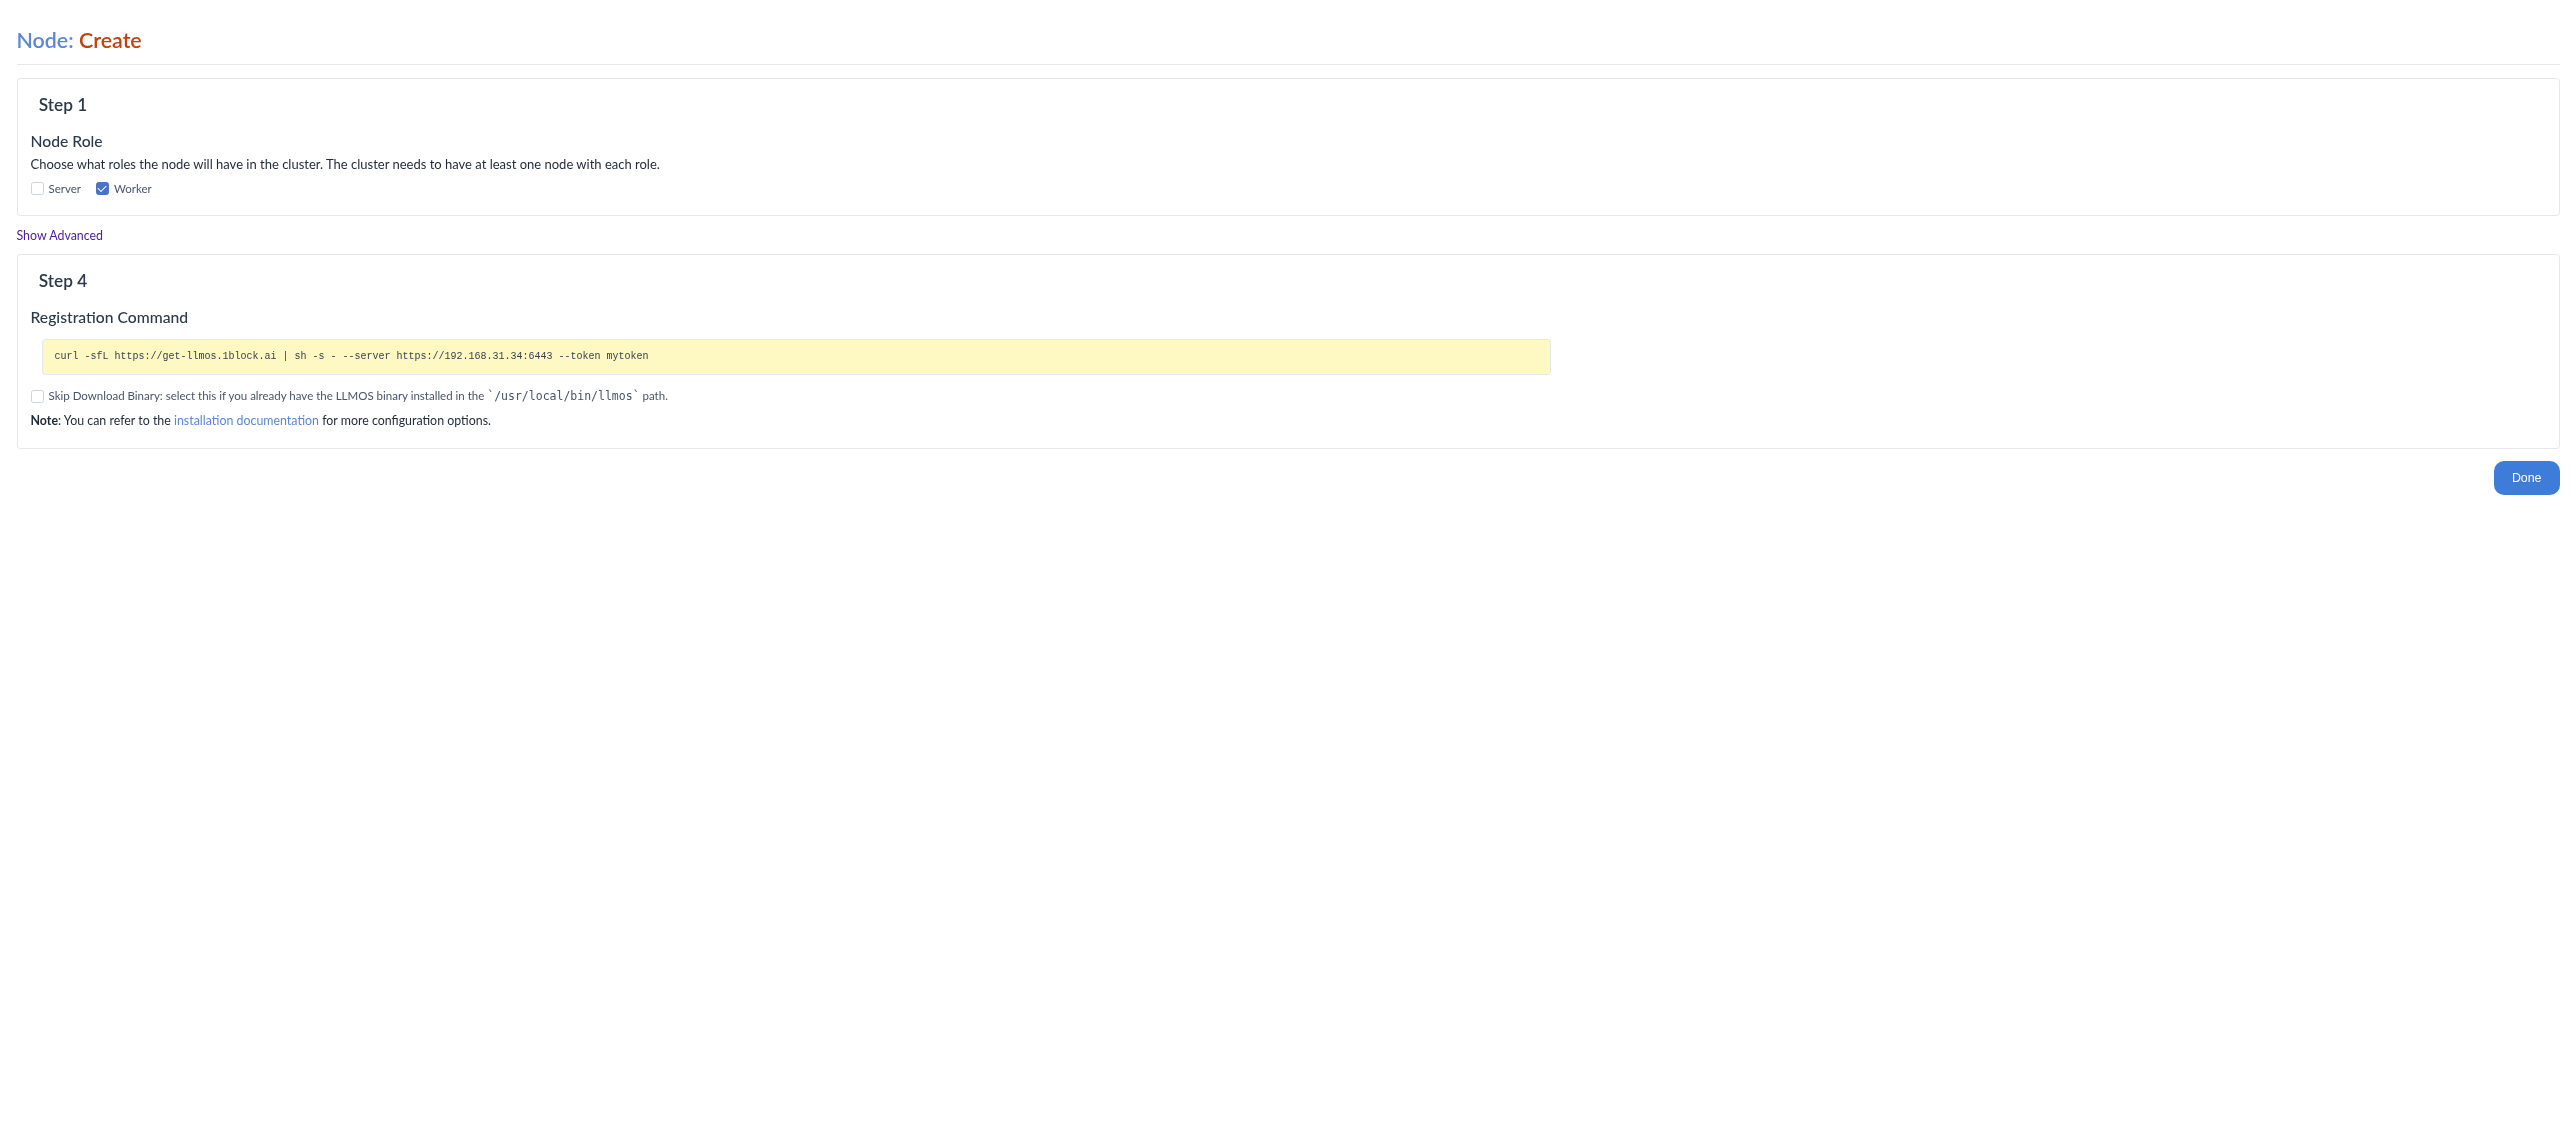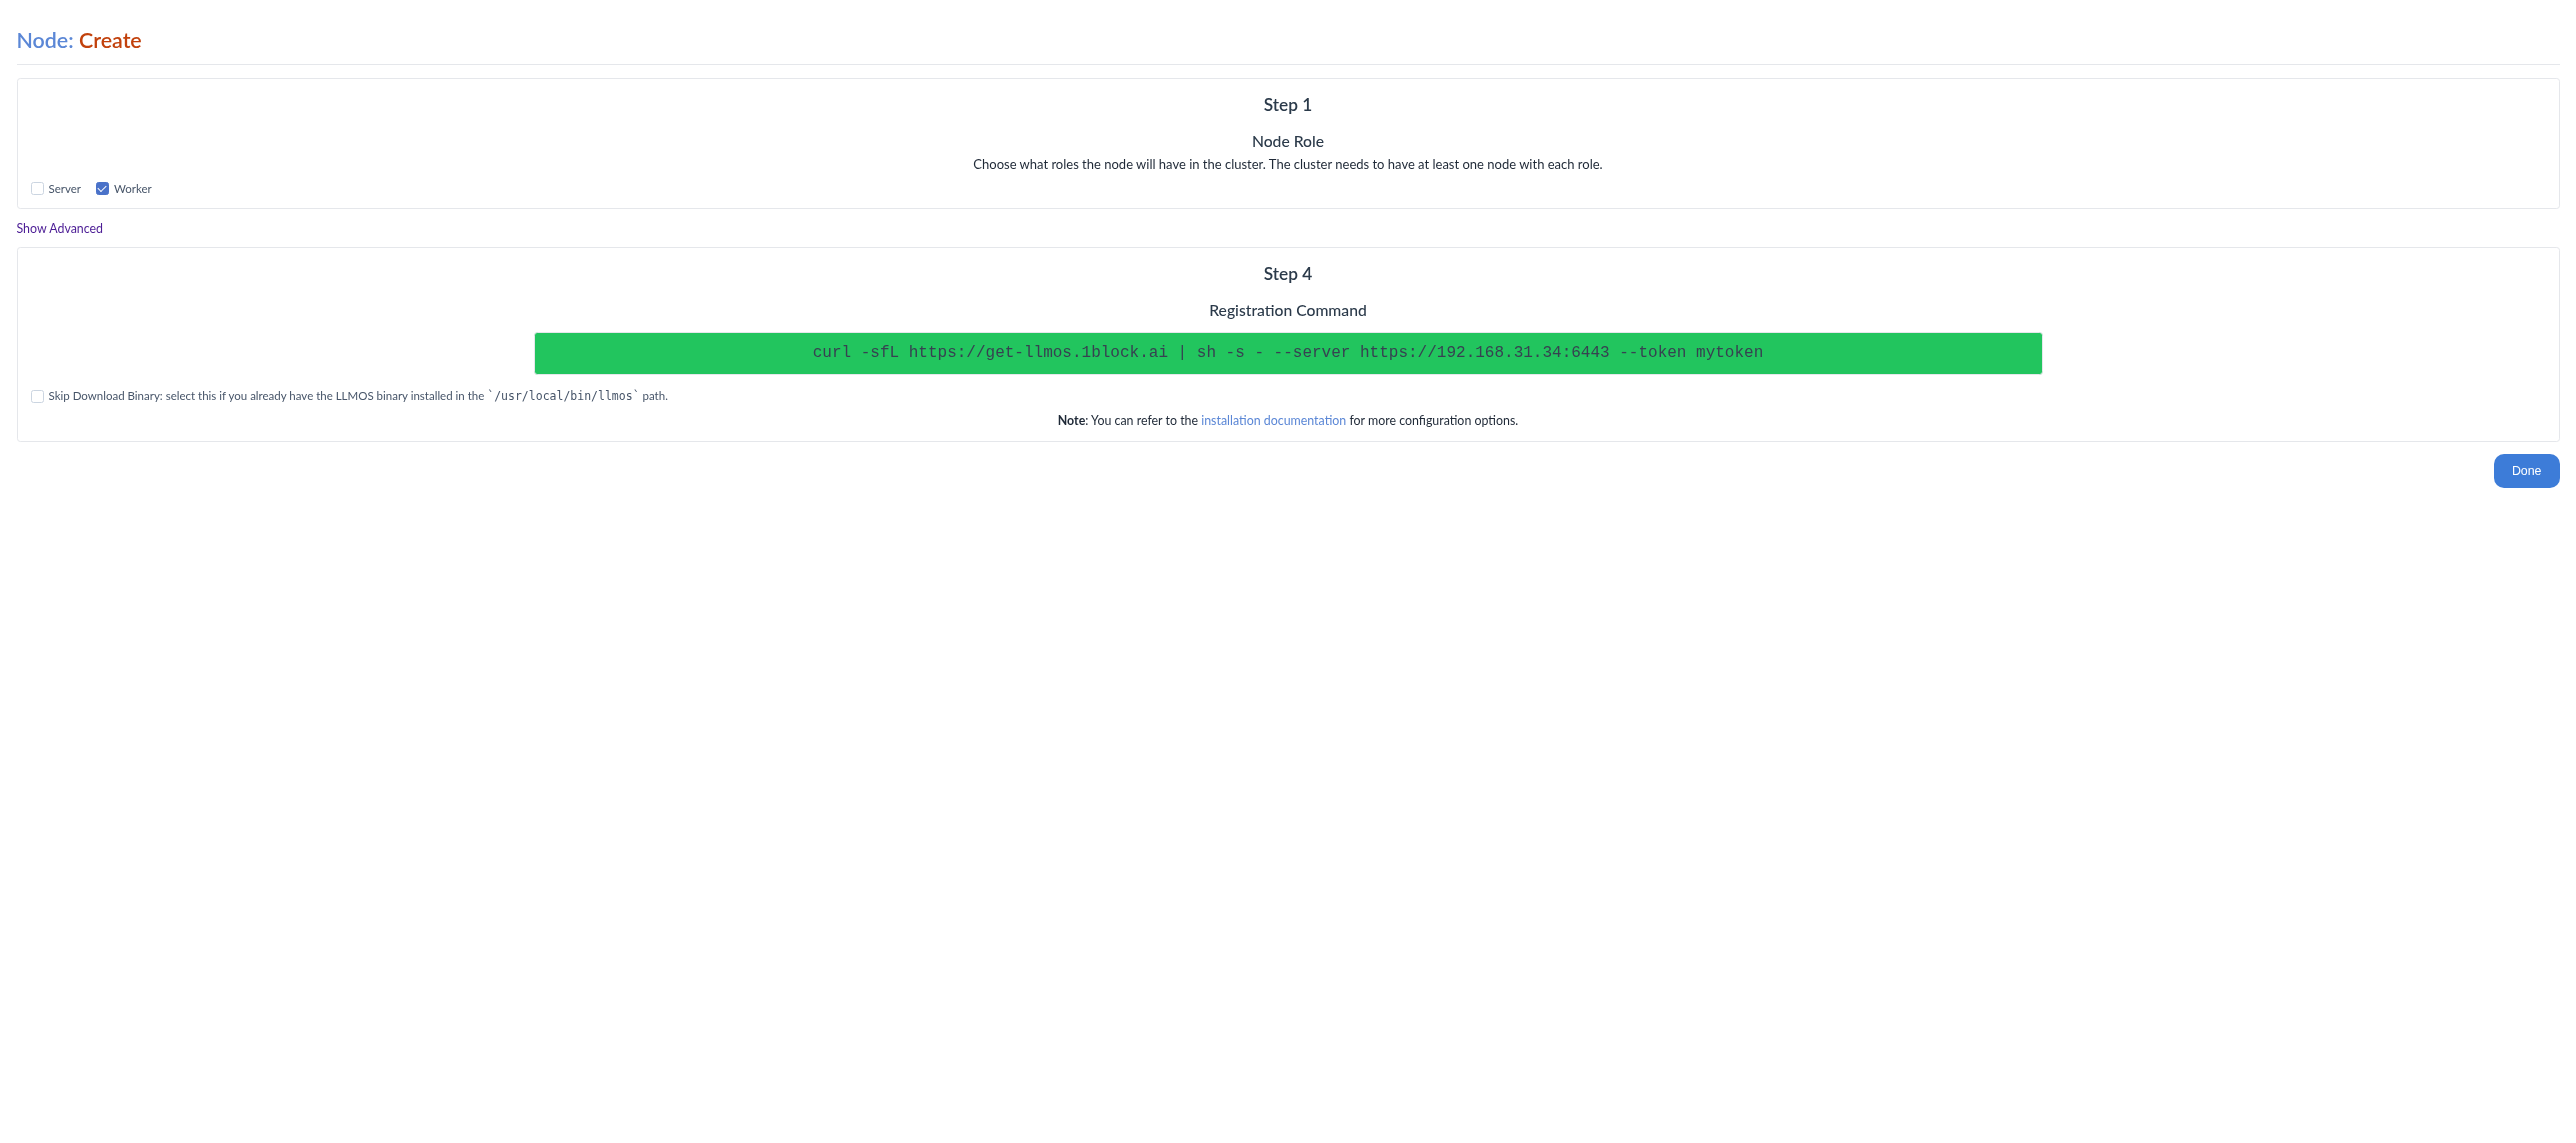--- a/index.html
+++ b/index.html
@@ -23,23 +23,22 @@
     }
     .page-header .prefix {
       color: #5b87d6;
     }
     .page-header .title {
       color: #c2410c;
     }
     .card {
       border: 0.8px solid #e5e7eb;
       border-radius: 3.3px;
-      padding: 15px 13px 13px 13px;
+      padding: 15px 13px 20px 13px;
       margin-bottom: 11.5px;
-      text-align: center;
     }
     .step-title {
       font-size: 17.3px;
       font-weight: 600;
       color: #2b3a4a;
       margin: 0 8.2px 16.5px 8.2px;
     }
     .section-title {
       font-size: 15.7px;
       font-weight: 500;
@@ -91,26 +90,26 @@
       font-size: 11.5px;
     }
     .show-advanced {
       color: #4c1d95;
       font-size: 12.4px;
       cursor: pointer;
       display: inline-block;
       margin-bottom: 11.5px;
     }
     .code-block {
-      background: #22c55e;
+      background: #fef9c3;
       border: 0.8px solid #e5e7eb;
       border-radius: 3.3px;
       padding: 11.5px 11.5px;
       font-family: "SFMono-Regular", Consolas, "Liberation Mono", Menlo, monospace;
-      font-size: 16px;
+      font-size: 10px;
       color: #374151;
       margin: 6.6px 11.5px 11.5px 11.5px;
       white-space: pre;
       overflow-x: auto;
       display: inline-block;
       min-width: 60%;
     }
     .note-line {
       font-size: 12.4px;
       color: #1f2937;

